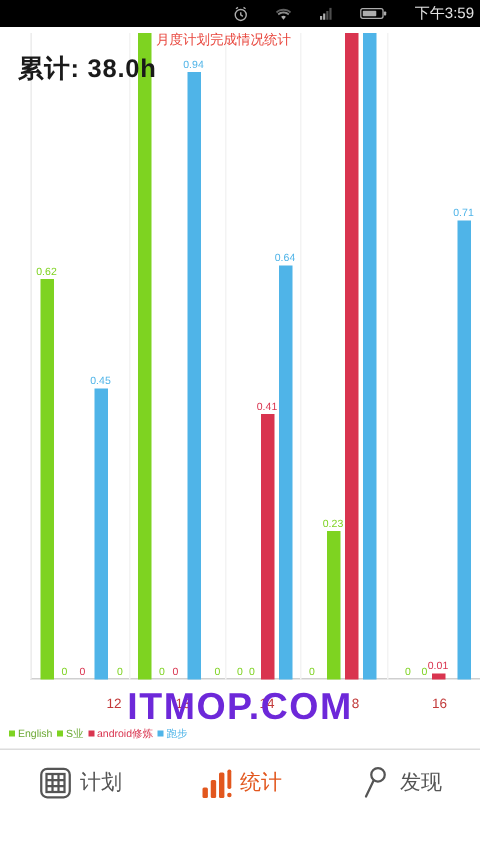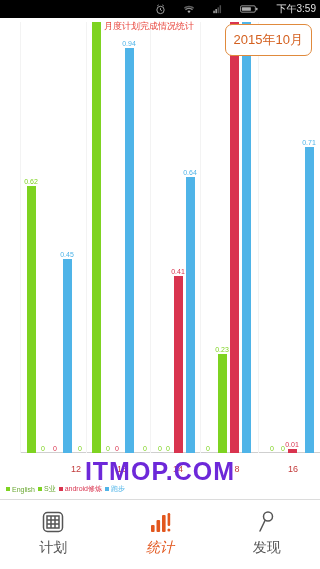--- a/index.html
+++ b/index.html
@@ -102,26 +102,26 @@
   }
 
   
   #bottom-nav{
     position:absolute;left:0;right:0;bottom:0;height:69px;
     background:#fff;border-top:1px solid #dcdcdc;
     display:flex;align-items:flex-start;
     z-index:30;
   }
   .nav-item{
-    flex:1;display:flex;flex-direction:column;align-items:center;
+    flex:1;display:flex;align-items:center;
     justify-content:center;padding-top:9px;gap:4px;
     color:#555;
   }
   .nav-item .nav-label{font-size:14px;}
-  .nav-item.active{color:#e2571e;font-style:italic;}
+  .nav-item.active{color:#e2571e;}
   .nav-icon{height:26px;display:flex;align-items:center;justify-content:center;}
 </style>
 </head>
 <body>
 
 <div id="status-bar">
   <span class="sicon">
     <svg width="11" height="11" viewBox="0 0 24 24" fill="none" stroke="#ccc" stroke-width="2">
       <circle cx="12" cy="13" r="8"></circle>
         <path d="M12 9v4l3 2"></path>
@@ -201,23 +201,23 @@
       </div>
     <div id="xticks-layer">
         <div class="x-tick" style="left: 76px;">12</div>
         <div class="x-tick" style="left: 122px;">13</div>
         <div class="x-tick" style="left: 178px;">14</div>
         <div class="x-tick" style="left: 237px;">8</div>
         <div class="x-tick" style="left: 293px;">16</div>
       </div>
   </div>
 
+  <div id="cumulative-total">累计: 38.0h</div>
   <div id="chart-title">月度计划完成情况统计</div>
 
-  <div id="month-button">2015年10月</div>
 
   <div id="legend">
       <span class="lg-item">
         <span class="lg-swatch" style="background: rgb(126, 211, 33);"></span>
         <span style="color: rgb(106, 168, 50);">English</span>
       </span>
       <span class="lg-item">
         <span class="lg-swatch" style="background: rgb(126, 211, 33);"></span>
         <span style="color: rgb(106, 168, 50);">S业</span>
       </span>

